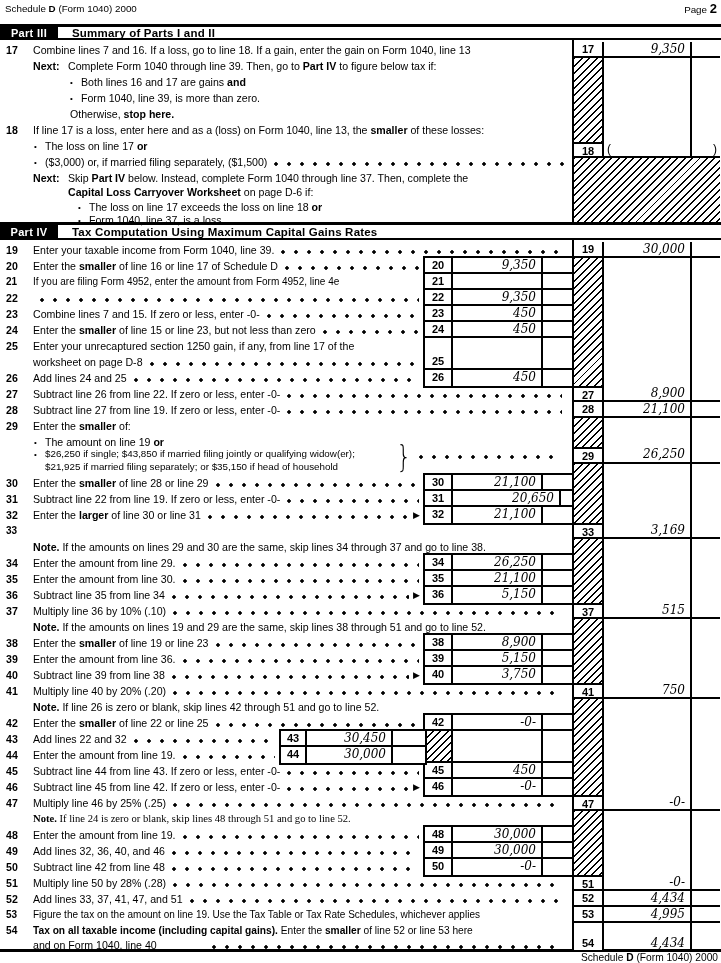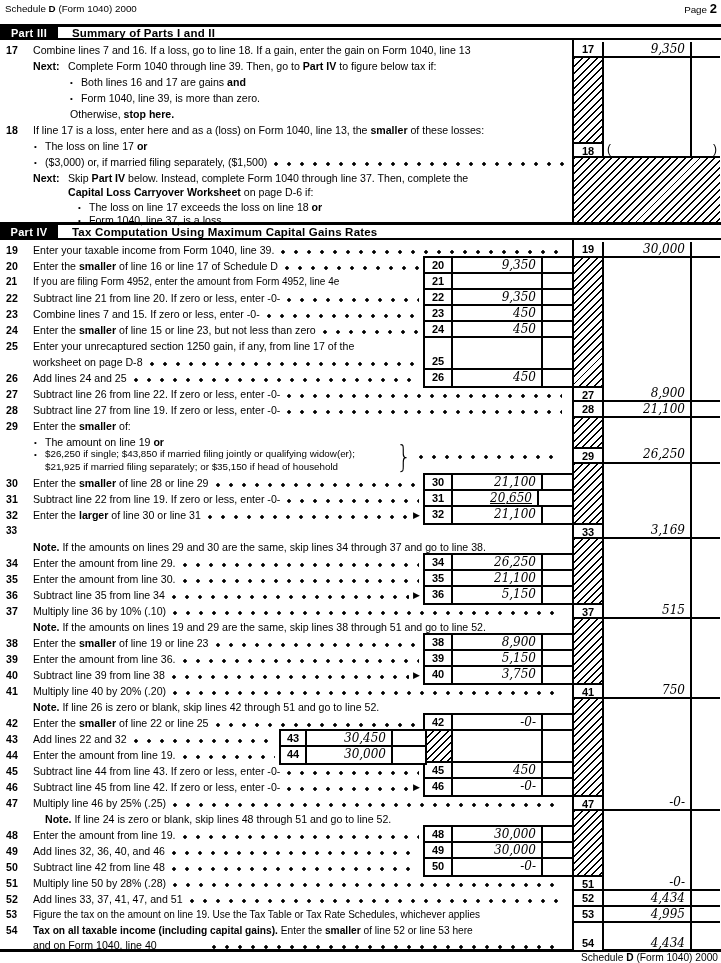--- a/index.html
+++ b/index.html
@@ -125,21 +125,20 @@
       <span class="lnum">20</span>
       <span class="ltext"><span>Enter the </span><b>smaller</b><span> of line 16 or line 17 of Schedule D</span></span>
       <div class="leader"></div>
     </div>
     <div class="row" style="top: 274px; left: 6px; width: 417px; font-size: 10px;">
       <span class="lnum">21</span>
       <span class="ltext"><span>If you are filing Form 4952, enter the amount from Form 4952, line 4e</span></span>
     </div>
     <div class="row" style="top: 290px; left: 6px; width: 417px;">
       <span class="lnum">22</span>
-      <span class="ltext"><span>Subtract line 21 from line 20. If zero or less, enter -0-</span></span>
       <div class="leader"></div>
     </div>
     <div class="row" style="top: 306px; left: 6px; width: 417px;">
       <span class="lnum">23</span>
       <span class="ltext"><span>Combine lines 7 and 15. If zero or less, enter -0-</span></span>
       <div class="leader"></div>
     </div>
     <div class="row" style="top: 322px; left: 6px; width: 417px;">
       <span class="lnum">24</span>
       <span class="ltext"><span>Enter the </span><b>smaller</b><span> of line 15 or line 23, but not less than zero</span></span>
@@ -281,21 +280,21 @@
       <span class="lnum">46</span>
       <span class="ltext"><span>Subtract line 45 from line 42. If zero or less, enter -0-</span></span>
       <div class="leader"></div>
       <span class="arrow">▶</span>
     </div>
     <div class="row" style="top: 795px; left: 6px; width: 560px;">
       <span class="lnum">47</span>
       <span class="ltext"><span>Multiply line 46 by 25% (.25)</span></span>
       <div class="leader"></div>
     </div>
-    <div class="row" style="top: 811px; left: 45px; width: 537px;">
+    <div class="row" style="top: 811px; left: 33px; width: 537px; font-family: Liberation Serif, serif;">
       <span class="ltext"><b>Note.</b><span> If line 24 is zero or blank, skip lines 48 through 51 and go to line 52.</span></span>
     </div>
     <div class="row" style="top: 827px; left: 6px; width: 417px;">
       <span class="lnum">48</span>
       <span class="ltext"><span>Enter the amount from line 19.</span></span>
       <div class="leader"></div>
     </div>
     <div class="row" style="top: 843px; left: 6px; width: 417px;">
       <span class="lnum">49</span>
       <span class="ltext"><span>Add lines 32, 36, 40, and 46</span></span>
@@ -492,21 +491,21 @@
       </div>
     </div>
     <div class="group" style="left: 423px; top: 473px; width: 151px; height: 52px;">
       <div class="grow" style="height: 16px;">
         <div class="ncell" style="width: 28px;">30</div>
         <div class="acell" style="width: 90px;"><span class="val">21,100</span></div>
         <div class="ccell"></div>
       </div>
       <div class="grow" style="height: 16px;">
         <div class="ncell" style="width: 28px;">31</div>
-        <div class="acell" style="width: 86px; text-decoration: underline;"><span class="val">20,650</span></div>
+        <div class="acell" style="width: 108px;"><span class="val">20,650</span></div>
         <div class="ccell"></div>
       </div>
       <div class="grow last" style="height: 16px;">
         <div class="ncell" style="width: 28px;">32</div>
         <div class="acell" style="width: 90px;"><span class="val">21,100</span></div>
         <div class="ccell"></div>
       </div>
     </div>
     <div class="group" style="left: 423px; top: 553px; width: 151px; height: 52px;">
       <div class="grow" style="height: 16px;">

